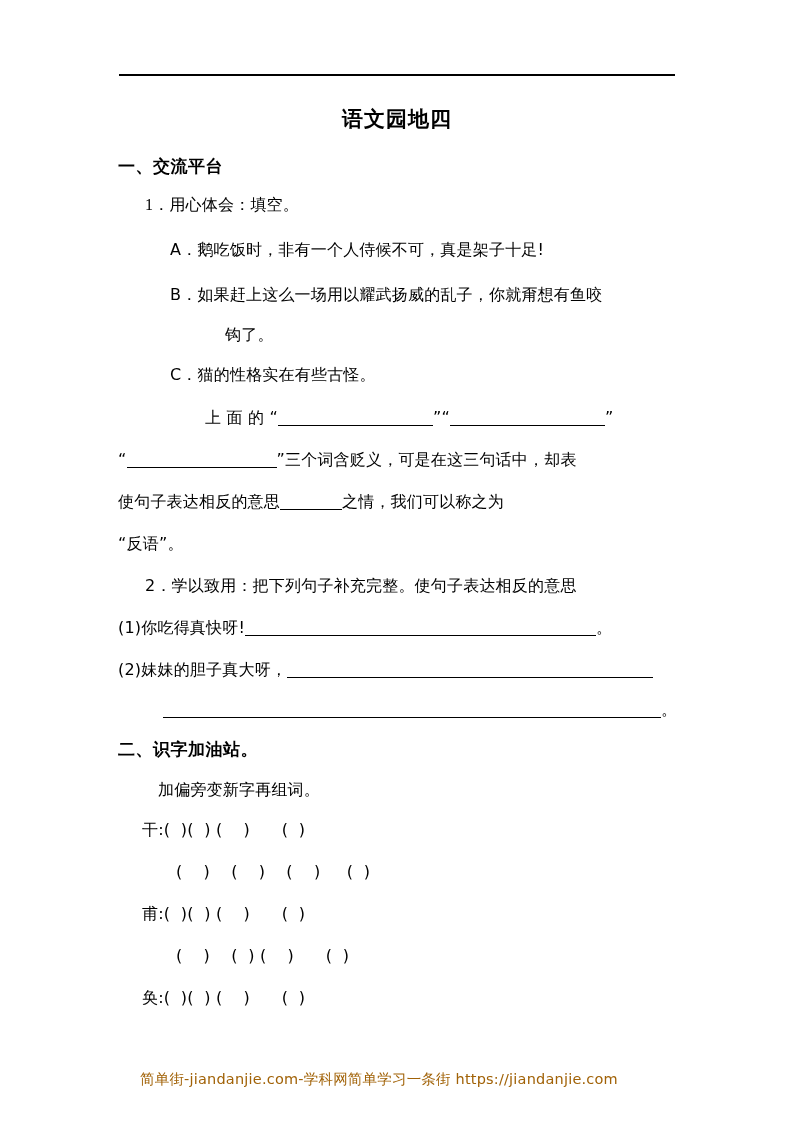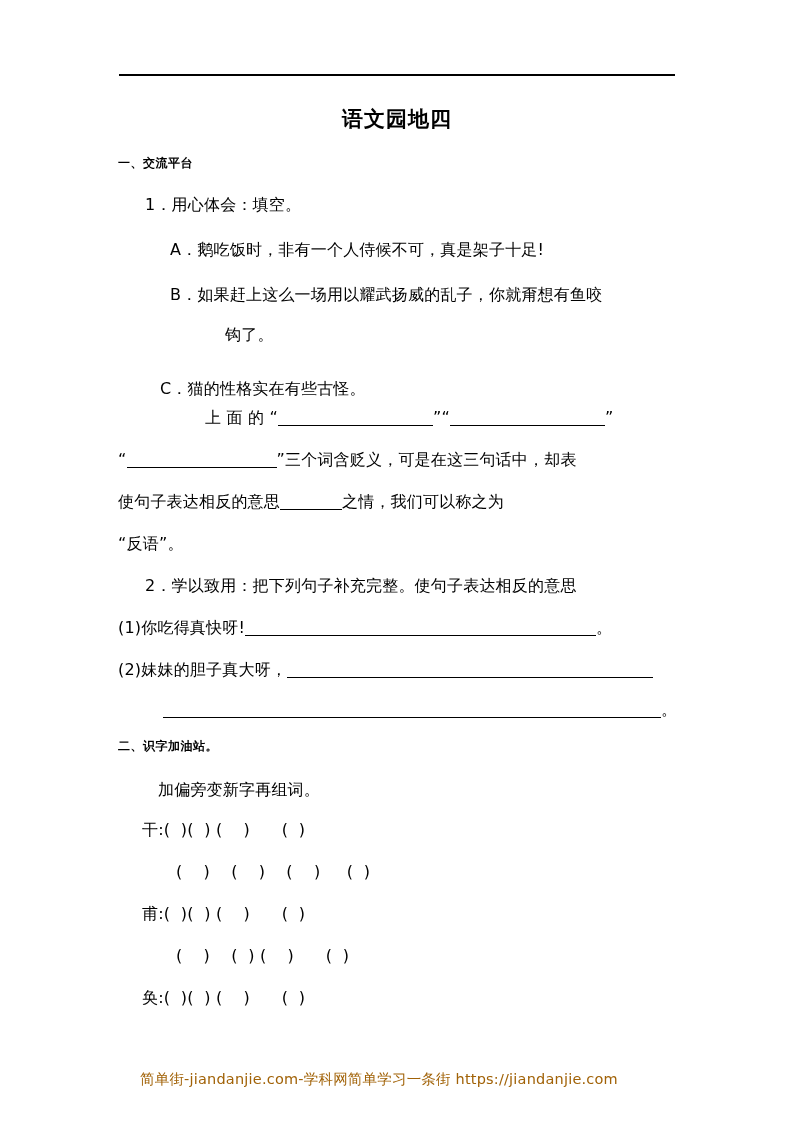--- a/index.html
+++ b/index.html
@@ -35,21 +35,21 @@
     top: 105px;
     width: 556px;
     text-align: center;
     font-size: 21px;
     font-weight: bold;
     letter-spacing: 1px;
   }
   .section-head {
     position: absolute;
     left: 118px;
-    font-size: 12px;
+    font-size: 17px;
     font-weight: bold;
     letter-spacing: 0.5px;
   }
   .line {
     position: absolute;
     font-size: 16px;
     line-height: 20px;
     white-space: nowrap;
     letter-spacing: 0.2px;
   }
@@ -82,28 +82,28 @@
 <body>
 
 <div class="page">
 
   <div class="header-rule"></div>
 
   <div class="doc-title">语文园地四</div>
 
   <div class="section-head" style="top:155px;">一、交流平台</div>
 
-  <div class="line" style="left:145px; top:195px;">1．用心体会：填空。</div>
+  <div class="line" style="left:145px; top:195px;font-family:Liberation Serif, serif;">1．用心体会：填空。</div>
 
   <div class="line" style="left:170px; top:240px;">A．鹅吃饭时，非有一个人侍候不可，真是架子十足!</div>
 
   <div class="line" style="left:170px; top:285px;">B．如果赶上这么一场用以耀武扬威的乱子，你就甭想有鱼咬</div>
   <div class="line" style="left:196px; top:325px;margin-left:29px;">钩了。</div>
 
-  <div class="line" style="left:160px; top:365px;margin-top:14px;">C．猫的性格实在有些古怪。</div>
+  <div class="line" style="left:170px; top:365px;">C．猫的性格实在有些古怪。</div>
 
   <div class="line" style="left:205px; top:408px;">
     <span class="justify-wide">上面的</span><span>“</span><span class="blank" style="width:155px;"></span><span>”“</span><span class="blank" style="width:155px;"></span><span>”</span>
   </div>
 
   <div class="line" style="left:118px; top:450px;text-align:center;">
     <span>“</span><span class="blank" style="width:150px;"></span><span>”</span><span>三个词含贬义，可是在这三句话中，却表</span>
   </div>
 
   <div class="line" style="left:118px; top:492px;">

